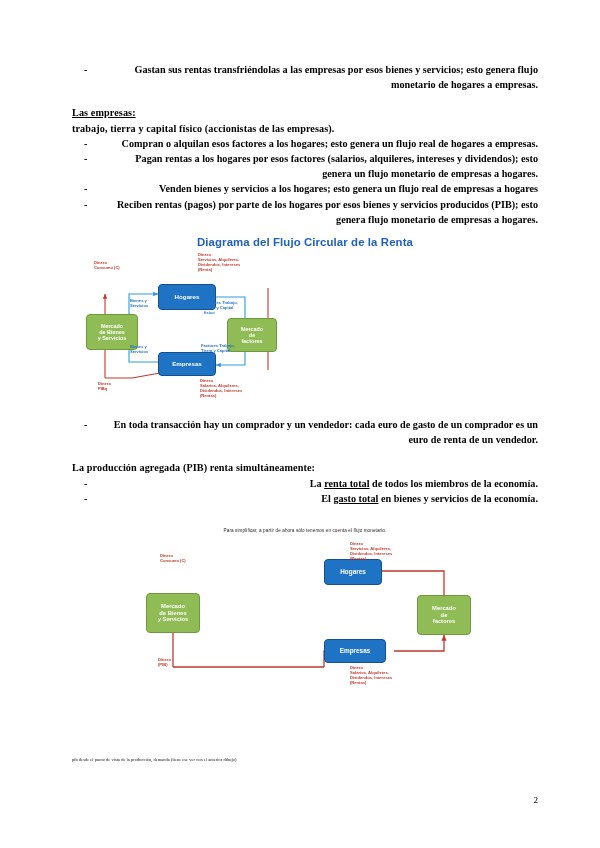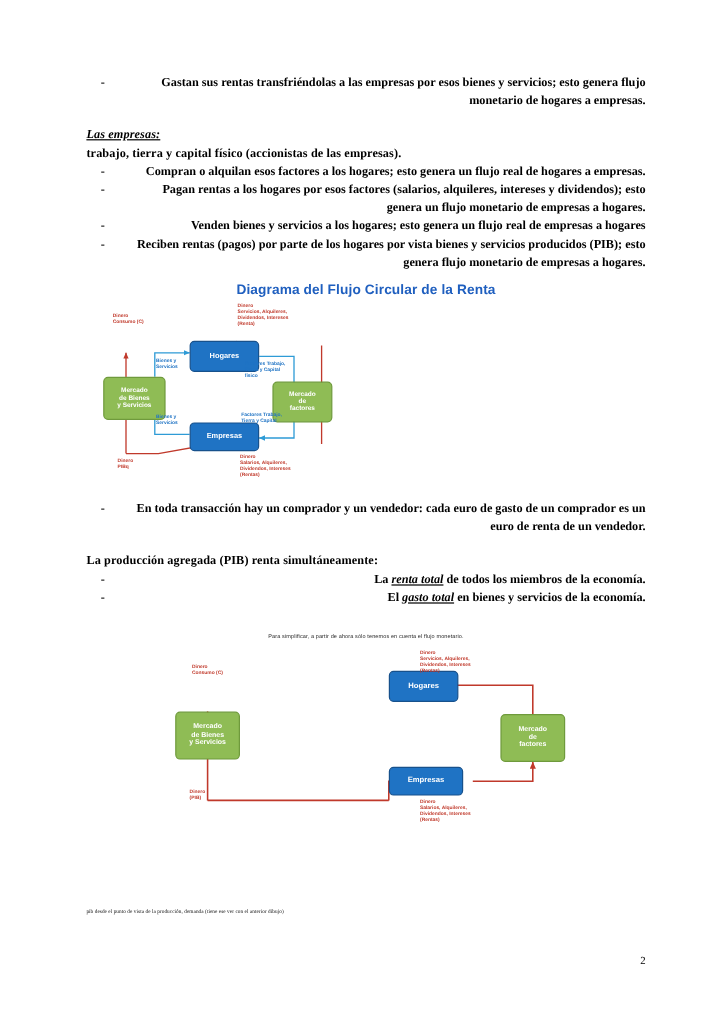--- a/index.html
+++ b/index.html
@@ -46,21 +46,21 @@
     width: 34px;
     flex: 0 0 34px;
     text-align: left;
     padding-left: 12px;
     box-sizing: border-box;
   }
   .bullet .btext {
     flex: 1 1 auto;
     text-align: right;
   }
-  .u { text-decoration: underline; font-style: italic; }
+  .u { text-decoration: underline; }
   .gap8 { height: 9px; }
   .gap12 { height: 13px; }
   .indent-para {
     padding-left: 6px;
   }
   
   .diagram-title {
     color: #1f5fbf;
     font-family: "Liberation Sans", sans-serif;
     font-weight: bold;
@@ -163,21 +163,21 @@
       <span class="btext">Pagan rentas a los hogares por esos factores (salarios, alquileres, intereses y dividendos); esto genera un flujo monetario de empresas a hogares.</span>
     </div>
 
 
     <div class="bullet">
       <span class="dash">-</span>
       <span class="btext">Venden bienes y servicios a los hogares; esto genera un flujo real de empresas a hogares</span>
     </div>
     <div class="bullet">
       <span class="dash">-</span>
-      <span class="btext">Reciben rentas (pagos) por parte de los hogares por vista bienes y servicios producidos (PIB); esto genera flujo monetario de empresas a hogares.</span>
+      <span class="btext">Reciben rentas (pagos) por parte de los hogares por esos bienes y servicios producidos (PIB); esto genera flujo monetario de empresas a hogares.</span>
     </div>
 
     <div class="gap8"></div>
 
     <div class="diagram-title">Diagrama del Flujo Circular de la Renta</div>
 
     <div class="diagram-wrap" style="height:160px;">
       <svg class="dg" width="466" height="160" viewBox="0 0 466 160">
         <defs>
           <marker id="ab" markerWidth="5" markerHeight="5" refX="4.4" refY="2" orient="auto">

